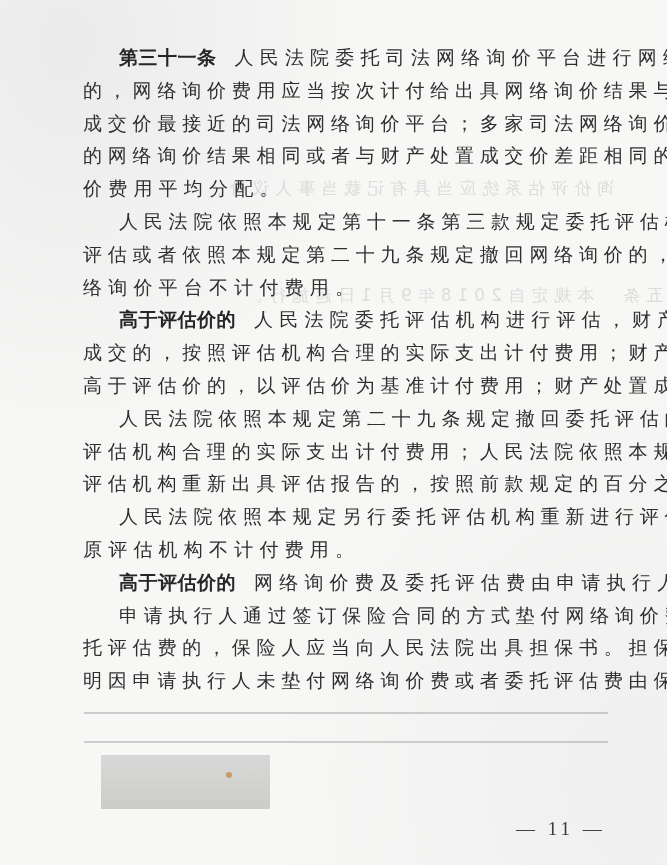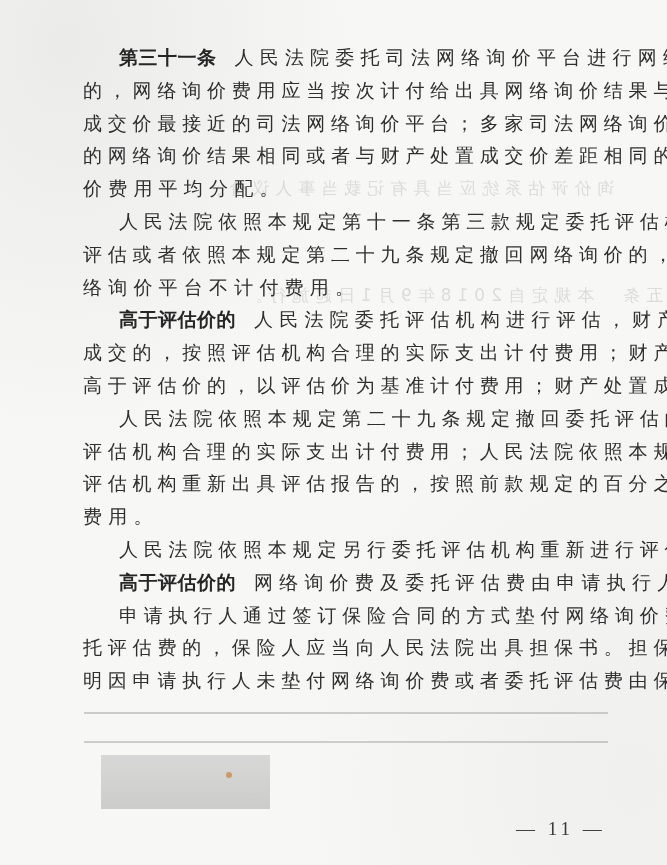--- a/index.html
+++ b/index.html
@@ -111,23 +111,23 @@
     <div class="line tight">评估或者依照本规定第二十九条规定撤回网络询价的，对司法网</div>
     <div class="line">络询价平台不计付费用。</div>
 
     <div class="line indent"><span class="heading">高于评估价的</span><span>人民法院委托评估机构进行评估，财产处置未</span></div>
     <div class="line tight">成交的，按照评估机构合理的实际支出计付费用；财产处置成交价</div>
     <div class="line tight">高于评估价的，以评估价为基准计付费用；财产处置成交价低于评</div>
 
     <div class="line indent tight">人民法院依照本规定第二十九条规定撤回委托评估的，按照</div>
     <div class="line tight">评估机构合理的实际支出计付费用；人民法院依照本规定通知原</div>
     <div class="line tight">评估机构重新出具评估报告的，按照前款规定的百分之三十计付</div>
-    <div class="line">费用。</div>
 
     <div class="line indent tight">人民法院依照本规定另行委托评估机构重新进行评估的，对</div>
+    <div class="line">原评估机构不计付费用。</div>
 
     <div class="line indent"><span class="heading">高于评估价的</span><span>网络询价费及委托评估费由申请执行人先行垫</span></div>
 
     <div class="line indent tight">申请执行人通过签订保险合同的方式垫付网络询价费或者委</div>
     <div class="line tight">托评估费的，保险人应当向人民法院出具担保书。担保书应当载</div>
     <div class="line tight">明因申请执行人未垫付网络询价费或者委托评估费由保险人支付</div>
   </div>
 
   <div class="rule" style="top:712px;"></div>
   <div class="rule" style="top:741px;"></div>

